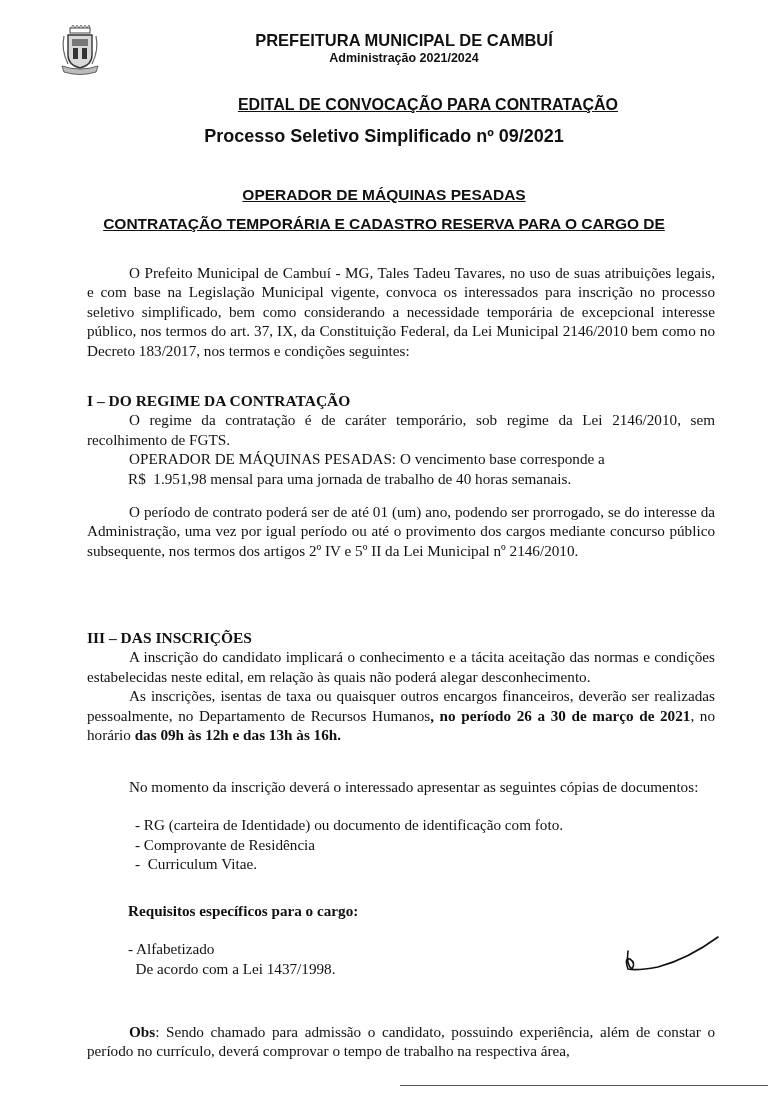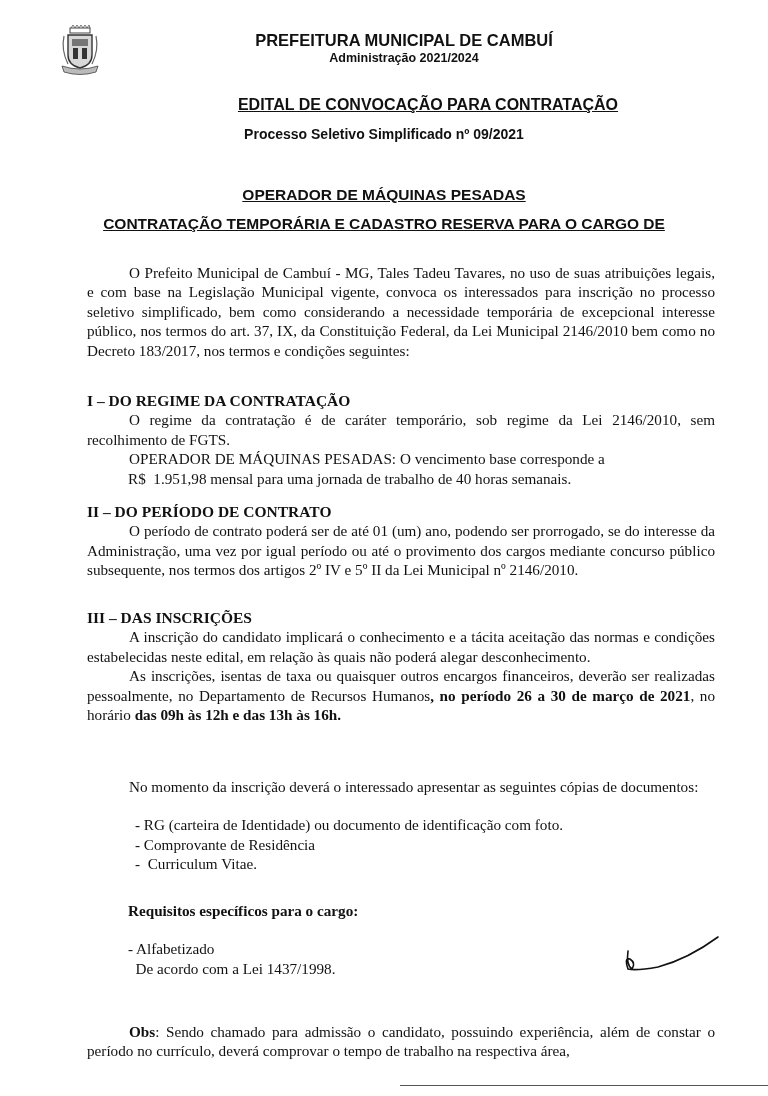--- a/index.html
+++ b/index.html
@@ -6,21 +6,21 @@
   body { width: 768px; height: 1096px; position: relative; overflow: hidden; color: #111; }
   .page { position: absolute; left: 0; top: 0; width: 768px; height: 840px; background: #fff; }
   .sans { font-family: "Liberation Sans", sans-serif; }
   .serif { font-family: "Liberation Serif", serif; }
 
   .crest { position: absolute; left: 58px; top: 24px; width: 44px; height: 52px; }
   .hdr-title { position: absolute; left: 0; width: 768px; top: 31px; text-align: center; font-weight: bold; font-size: 16.5px; padding-left: 40px; box-sizing: border-box; }
   .hdr-sub { position: absolute; left: 0; width: 768px; top: 51px; text-align: center; font-weight: bold; font-size: 12.5px; padding-left: 40px; box-sizing: border-box; }
 
   .t1 { position: absolute; left: 0; width: 768px; top: 96px; text-align: center; font-weight: bold; font-size: 16px; text-decoration: underline; padding-left: 44px; }
-  .t2 { position: absolute; left: 0; width: 768px; top: 126px; text-align: center; font-weight: bold; font-size: 14px; }
+  .t2 { position: absolute; left: 0; width: 768px; top: 126px; text-align: center; font-weight: bold; font-size: 18px; }
   .t3 { position: absolute; left: 0; width: 768px; top: 180px; text-align: center; font-weight: bold; font-size: 15.5px; text-decoration: underline; line-height: 29px; }
 
   .body-block { position: absolute; left: 87px; width: 628px; font-size: 15.2px; line-height: 19.4px; text-align: justify; }
   .indent { text-indent: 42px; }
   .sec-h { font-weight: bold; font-size: 15.5px; }
   .para { margin: 0; }
   .bold { font-weight: bold; }
   .list { margin: 0; padding: 0; list-style: none; }
   .list li { margin: 0; }
 
@@ -59,25 +59,24 @@
   </div>
 
   <div class="body-block serif" style="top:391px;">
     <div class="sec-h">I – DO REGIME DA CONTRATAÇÃO</div>
     <p class="para indent">O regime da contratação é de caráter temporário, sob regime da Lei 2146/2010, sem recolhimento de FGTS.</p>
     <p class="para" style="padding-left:42px; text-align:left;">OPERADOR DE MÁQUINAS PESADAS: O vencimento base corresponde a</p>
     <p class="para" style="padding-left:41px; text-align:left; white-space:pre;">R$  1.951,98 mensal para uma jornada de trabalho de 40 horas semanais.</p>
   </div>
 
   <div class="body-block serif" style="top:502px;">
-    <div class="sec-h">II – DO PERÍODO DE CONTRATO</div>
     <p class="para indent">O período de contrato poderá ser de até 01 (um) ano, podendo ser prorrogado, se do interesse da Administração, uma vez por igual período ou até o provimento dos cargos mediante concurso público subsequente, nos termos dos artigos 2º IV e 5º II da Lei Municipal nº 2146/2010.</p>
   </div>
 
-  <div class="body-block serif" style="top:608px;">
+  <div class="body-block serif" style="top:628px;">
     <div class="sec-h">III – DAS INSCRIÇÕES</div>
     <p class="para indent">A inscrição do candidato implicará o conhecimento e a tácita aceitação das normas e condições estabelecidas neste edital, em relação às quais não poderá alegar desconhecimento.</p>
     <p class="para indent"><span>As inscrições, isentas de taxa ou quaisquer outros encargos financeiros, deverão ser realizadas pessoalmente, no Departamento de Recursos Humanos</span><span class="bold">, no período 26 a 30 de março de  2021</span><span>, no horário </span><span class="bold">das 09h às 12h e das 13h às 16h.</span></p>
   </div>
 
   <div class="body-block serif" style="top:777px;">
     <p class="para indent">No momento da inscrição deverá o interessado apresentar as seguintes cópias de documentos:</p>
     <ul class="list" style="margin-top:19px;margin-left:48px;">
       <li>- RG (carteira de Identidade) ou documento de identificação com foto.</li>
       <li>- Comprovante de Residência</li>

